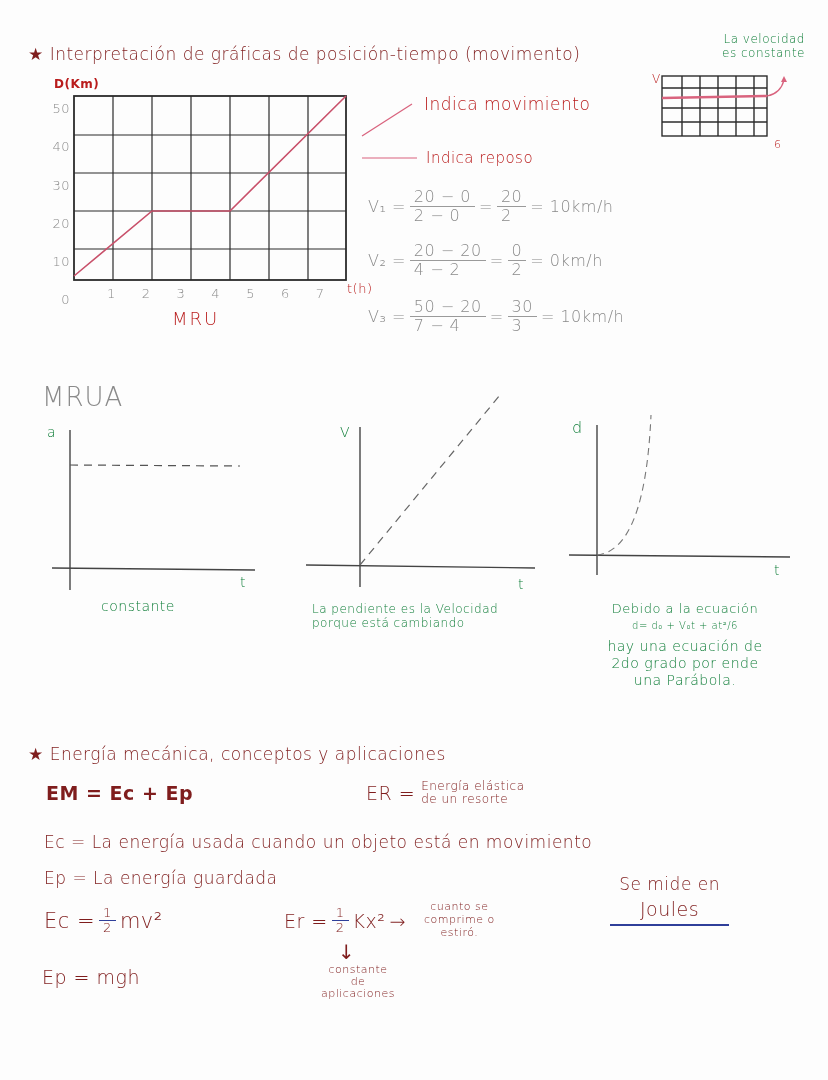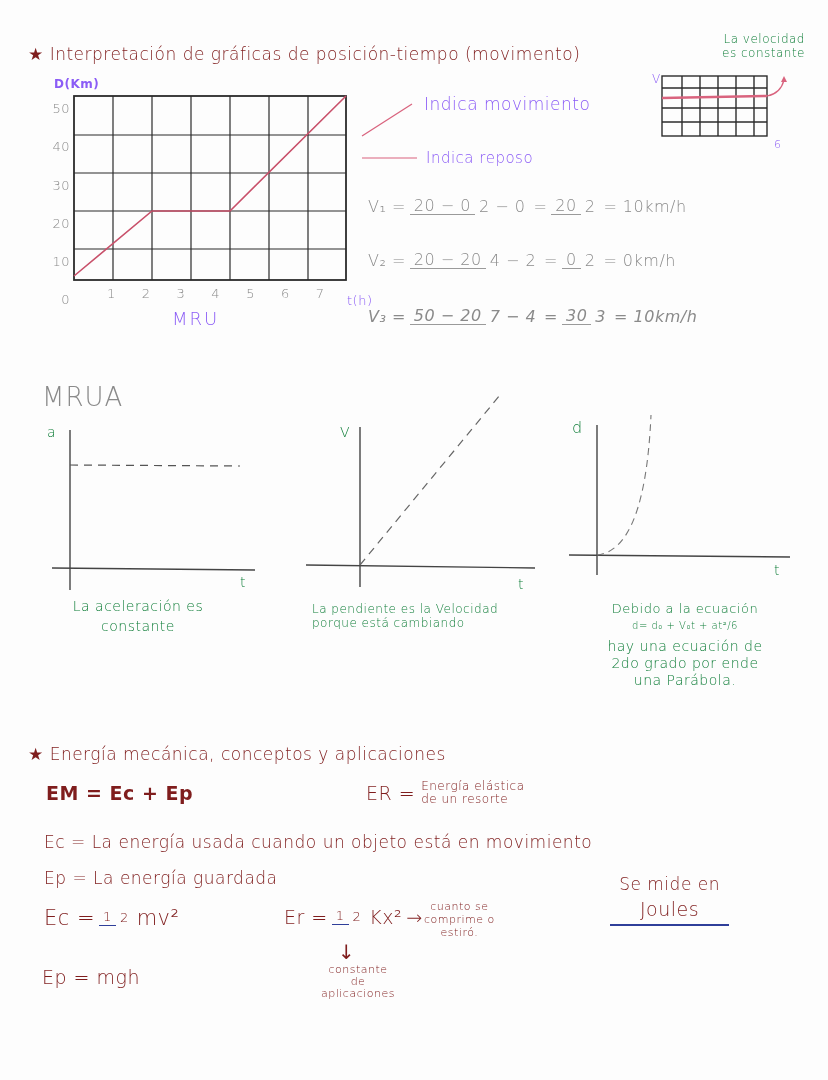--- a/index.html
+++ b/index.html
@@ -4,23 +4,23 @@
 <style>
   html, body { margin:0; padding:0; }
   body {
     width:828px; height:1080px; background:#fdfdfd; position:relative; overflow:hidden;
     font-family:"DejaVu Sans", sans-serif;
   }
   .abs { position:absolute; white-space:nowrap; }
   .blue { color:#7f1d1d; }
   .pink { color:#15803d; }
   .grey { color:#8a8a8a; }
-  .dark { color:#8b5cf6; }
+  .dark { color:#b91c1c; }
   .hand { font-family:"DejaVu Sans", sans-serif; font-weight:300; letter-spacing:0.5px; }
-  .frac { display:inline-flex; flex-direction:row; align-items:flex-end; vertical-align:middle; margin:0 4px; }
+  .frac { display:inline-flex; flex-direction:column; align-items:flex-start; vertical-align:middle; margin:0 4px; }
   .frac .num { border-bottom:1px solid #9a9a9a; padding:0 4px; line-height:1.1; }
   .frac .den { padding:0 4px; line-height:1.1; }
   .eqrow { display:flex; align-items:center; }
   svg { position:absolute; overflow:visible; }
 </style>
 </head>
 <body>
 
 <div class="abs blue hand" style="left:28px; top:44px; font-size:17px;">★ Interpretación de gráficas de posición-tiempo (movimento)</div>
 
@@ -75,21 +75,21 @@
 </div>
 <div class="abs grey hand" style="left:107px; top:286px; font-size:13px; display:flex; gap:26px;">
   <span>1</span>
   <span>2</span>
   <span>3</span>
   <span>4</span>
   <span>5</span>
   <span>6</span>
   <span>7</span>
 </div>
-<div class="abs dark hand" style="left:347px; top:281px; font-size:13px;margin-top:12px;">t(h)</div>
+<div class="abs dark hand" style="left:347px; top:281px; font-size:13px;">t(h)</div>
 <div class="abs dark hand" style="left:172px; top:308px; font-size:18px; letter-spacing:2px;">MRU</div>
 
 <svg style="left:360px; top:100px;" width="60" height="40">
   <line x1="2" y1="36" x2="52" y2="4" stroke="#d9637e" stroke-width="1.2"></line>
 </svg>
 <div class="abs dark hand" style="left:424px; top:94px; font-size:17px;">Indica movimiento</div>
 <svg style="left:362px; top:155px;" width="60" height="6">
   <line x1="0" y1="3" x2="55" y2="3" stroke="#d9637e" stroke-width="1.2"></line>
 </svg>
 <div class="abs dark hand" style="left:426px; top:149px; font-size:15px;text-align:center;">Indica reposo</div>
@@ -114,21 +114,21 @@
         <span class="num">20 − 20</span>
         <span class="den">4 − 2</span>
       </span>
     <span>=</span>
     <span class="frac">
         <span class="num">0</span>
         <span class="den">2</span>
       </span>
     <span>= 0km/h</span>
   </div>
-  <div class="eqrow" style="height:56px;font-style:italic;">
+  <div class="eqrow" style="height:56px;">
     <span>V₃ =</span>
     <span class="frac">
         <span class="num">50 − 20</span>
         <span class="den">7 − 4</span>
       </span>
     <span>=</span>
     <span class="frac">
         <span class="num">30</span>
         <span class="den">3</span>
       </span>
@@ -139,21 +139,20 @@
 <div class="abs grey hand" style="left:42px; top:382px; font-size:26px; letter-spacing:1px;">MRUA</div>
 
 <svg style="left:40px; top:420px;" width="230" height="170">
   <line x1="30" y1="10" x2="30" y2="170" stroke="#444" stroke-width="1.4"></line>
   <line x1="12" y1="148" x2="215" y2="150" stroke="#444" stroke-width="1.4"></line>
   <line x1="30" y1="45" x2="200" y2="46" stroke="#555" stroke-width="1.2" stroke-dasharray="8,6"></line>
 </svg>
 <div class="abs pink hand" style="left:47px; top:424px; font-size:14px;">a</div>
 <div class="abs pink hand" style="left:240px; top:574px; font-size:14px;">t</div>
 <div class="abs pink hand" style="left:38px; top:596px; font-size:14px; line-height:20px; text-align:center; width:200px;">
-  <div>La aceleración es</div>
   <div>constante</div>
 </div>
 
 <svg style="left:300px; top:415px;" width="260" height="175">
   <line x1="60" y1="12" x2="60" y2="172" stroke="#444" stroke-width="1.4"></line>
   <line x1="6" y1="150" x2="235" y2="153" stroke="#444" stroke-width="1.4"></line>
   <line x1="60" y1="150" x2="200" y2="-20" stroke="#666" stroke-width="1.2" stroke-dasharray="8,6"></line>
 </svg>
 <div class="abs pink hand" style="left:340px; top:424px; font-size:14px;">V</div>
 <div class="abs pink hand" style="left:518px; top:576px; font-size:14px;">t</div>

